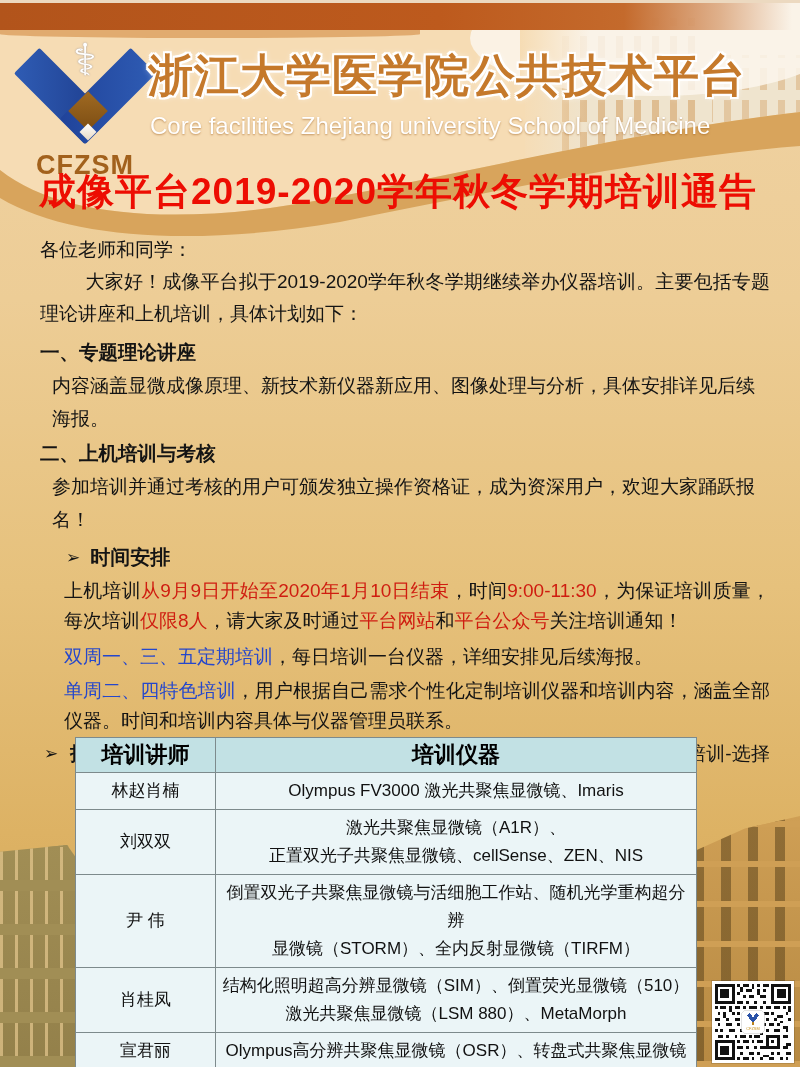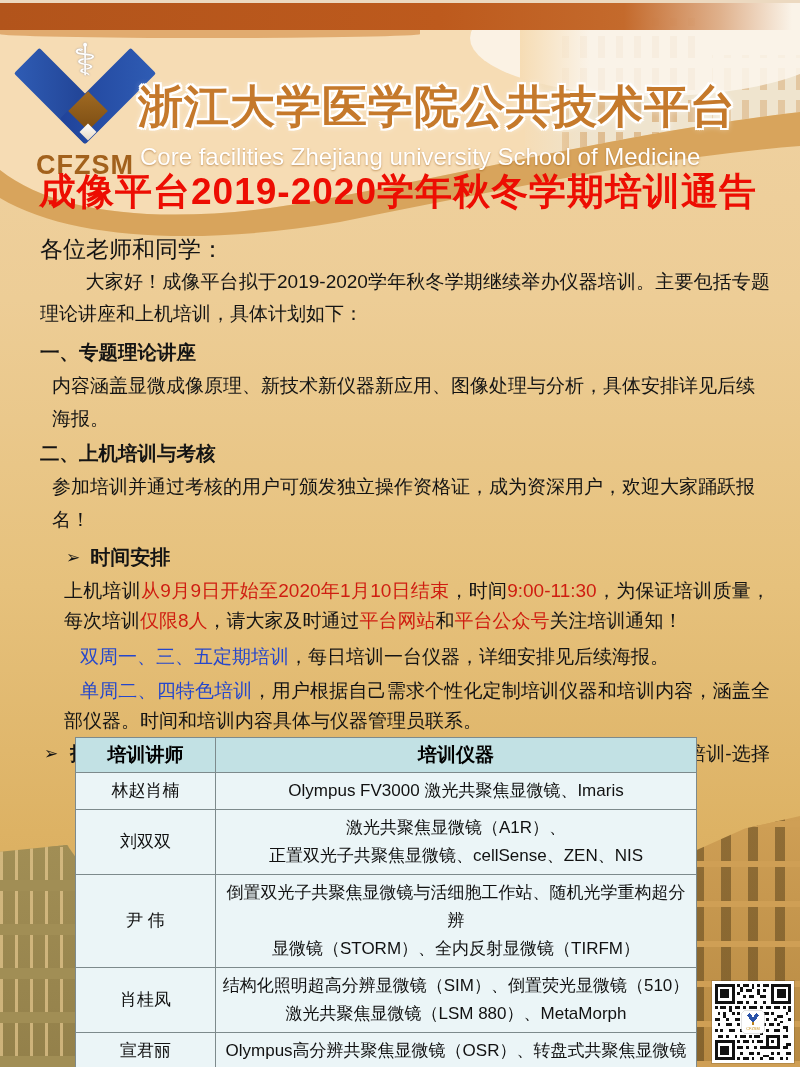--- a/index.html
+++ b/index.html
@@ -25,53 +25,53 @@
   .arm.r{right:22px;transform:rotate(45deg);background:linear-gradient(225deg,#2f5cb4,#20439a);}
   .diam{position:absolute;left:52px;top:57px;width:28px;height:28px;transform:rotate(45deg);
     background:linear-gradient(135deg,#a06a22,#7c4d13);}
   .diam2{position:absolute;left:60px;top:86px;width:12px;height:12px;transform:rotate(45deg);
     background:linear-gradient(135deg,#ffffff,#e8d9c2);}
   .cad{position:absolute;left:50%;top:-2px;transform:translateX(-50%);color:#fff;font-size:44px;
     line-height:1;z-index:3;text-shadow:0 0 2px rgba(40,60,120,.45);}
   .cfzsm{position:absolute;left:0;right:0;top:110px;text-align:center;color:#a2611c;
     font-weight:bold;font-size:27px;letter-spacing:1px;}
   
-  .titles{position:absolute;left:138px;top:46px;width:600px;z-index:7;margin-top:31px;}
+  .titles{position:absolute;left:148px;top:46px;width:600px;z-index:7;}
   .title-cn{
     margin:0;font-size:45px;font-weight:bold;color:#c5792b;letter-spacing:1px;white-space:nowrap;
     text-shadow:-2px -2px 0 #fff,2px -2px 0 #fff,-2px 2px 0 #fff,2px 2px 0 #fff,
                  0 -2px 0 #fff,0 2px 0 #fff,-2px 0 0 #fff,2px 0 0 #fff,0 0 7px rgba(255,255,255,.9);
   }
   .title-en{margin:6px 0 0 2px;font-size:24px;color:#fff;white-space:nowrap;
     text-shadow:0 1px 2px rgba(150,85,20,.55);}
   .notice-title{position:absolute;top:167px;left:0;right:4px;margin:0;text-align:center;z-index:7;
     font-size:37px;font-weight:bold;color:#ed0d02;letter-spacing:1px;}
   
   .content{position:absolute;left:40px;top:233px;width:730px;z-index:7;color:#141414;}
   .content p,.content h3{margin:0;}
-  .p-salutation{font-size:23px;line-height:33px;}
+  .p-salutation{font-size:19px;line-height:33px;}
   .p-intro{font-size:19px;line-height:32px;text-indent:2.4em;text-align:justify;}
   .h-sec{font-size:19.5px;line-height:33px;font-weight:bold;margin-top:6px !important;}
   .h-sec2{margin-top:2px !important;}
   .p-sec{font-size:19px;line-height:33px;padding-left:12px;}
   .sched-head{margin-top:6px !important;padding-left:26px;font-size:20px;font-weight:bold;line-height:30px;}
   .arrow{display:inline-block;margin-right:10px;font-size:17px;transform:translateY(-1px);}
   .sched{margin-top:2px !important;margin-left:24px !important;font-size:19px;font-weight:normal;
     line-height:30px;text-align:justify;}
   .sched.m2{margin-top:6px !important;}
   .sched.m3{margin-top:4px !important;}
-  .bk{color:#141414;} .rd{color:#cf1d10;} .bl{color:#2547cc;margin-left:16px;}
+  .bk{color:#141414;} .rd{color:#cf1d10;} .bl{color:#2547cc;}
   .reg{margin-top:4px !important;margin-left:20px !important;font-size:19px;line-height:28px;
     padding-left:16px;text-indent:-16px;word-break:break-all;text-align:justify;}
   .reg b{font-weight:bold;}
   
   .itable{position:absolute;left:75px;top:737px;width:622px;z-index:7;border-collapse:collapse;
     table-layout:fixed;}
   .itable th,.itable td{border:1px solid #7d8a8c;text-align:center;vertical-align:middle;}
-  .itable th{background:#c2e1e4;font-size:19px;font-weight:bold;color:#000;height:30px;padding:2px;}
+  .itable th{background:#c2e1e4;font-size:22px;font-weight:bold;color:#000;height:30px;padding:2px;}
   .itable td{background:#ebf5f7;font-size:17px;line-height:28px;padding:4px 4px;color:#111;}
   .itable td.instr{white-space:pre-line;text-align:center;}
   
   .bldg-left{position:absolute;left:0;top:845px;width:78px;height:222px;z-index:1;
     background:
       repeating-linear-gradient(0deg, rgba(161,142,85,1) 0 11px, rgba(161,142,85,0) 11px 44px),
       repeating-linear-gradient(90deg, rgba(236,205,148,.65) 0 3px, rgba(236,205,148,0) 3px 15px),
       linear-gradient(180deg,#a18e55,#93804a);
     clip-path:polygon(0 3%,86% 0,100% 7%,100% 100%,0 100%);}
   .bldg-right{position:absolute;right:0;top:816px;width:106px;height:251px;z-index:1;

